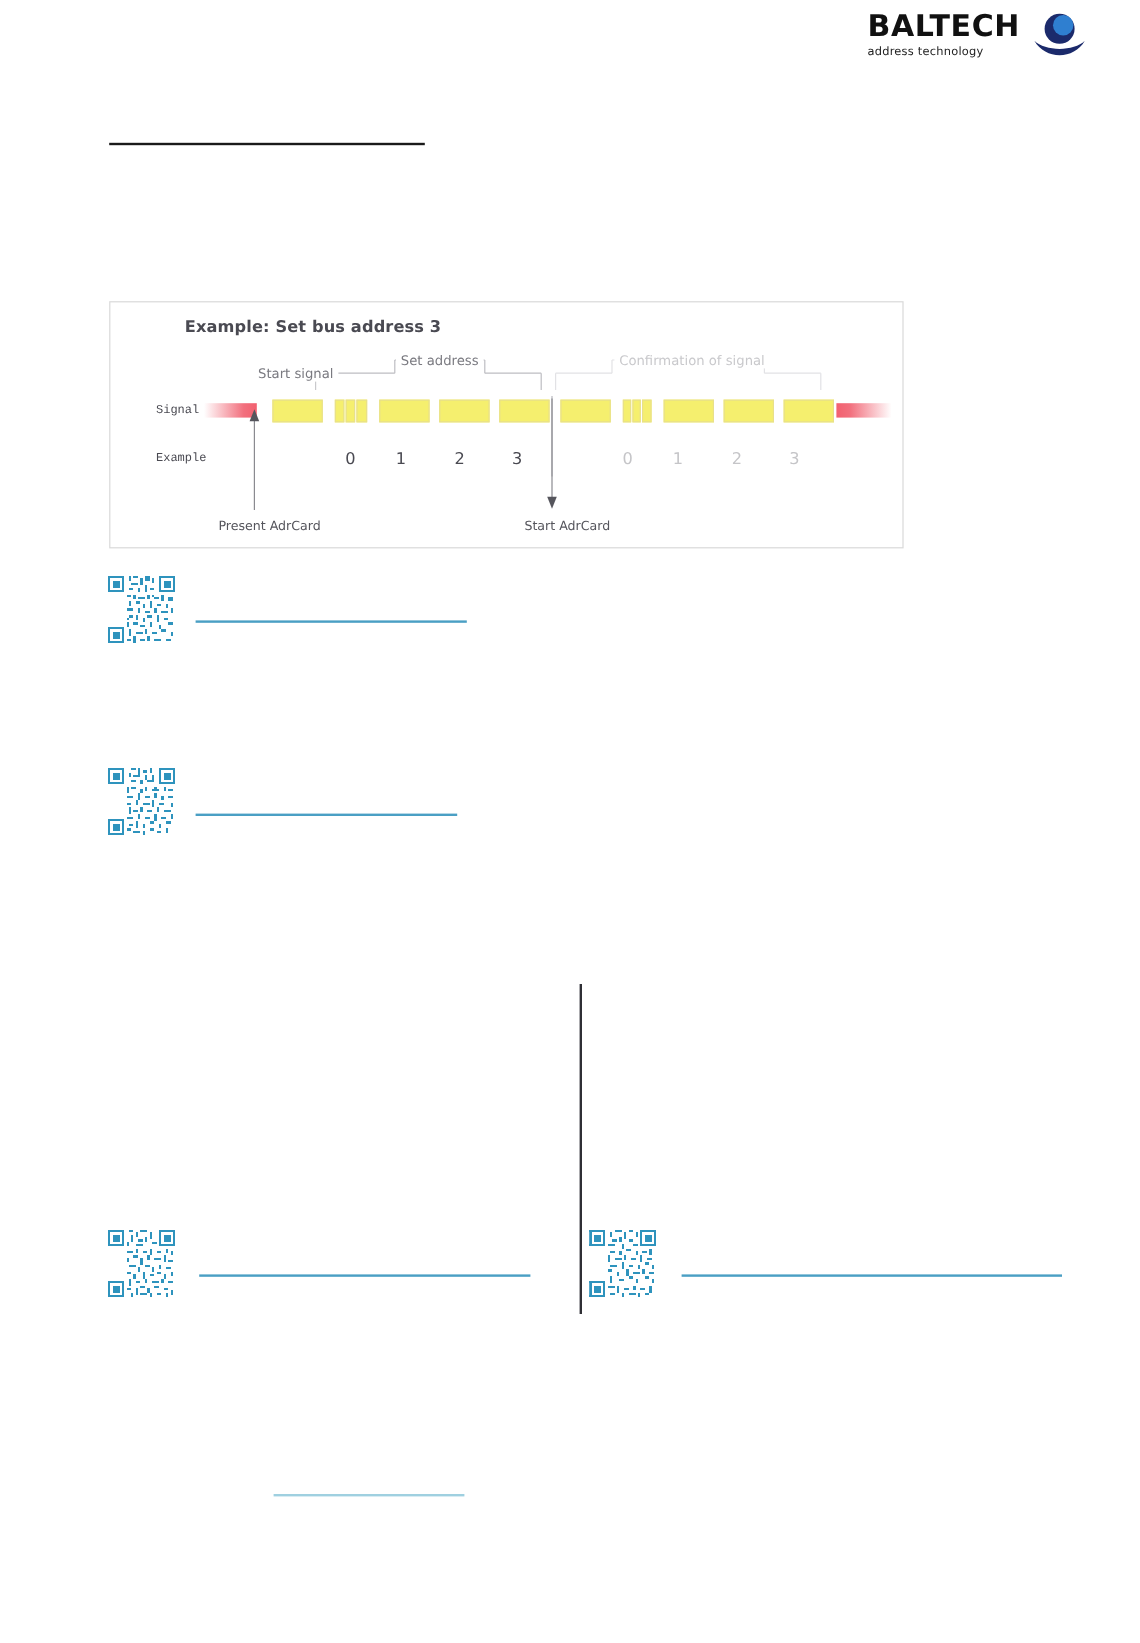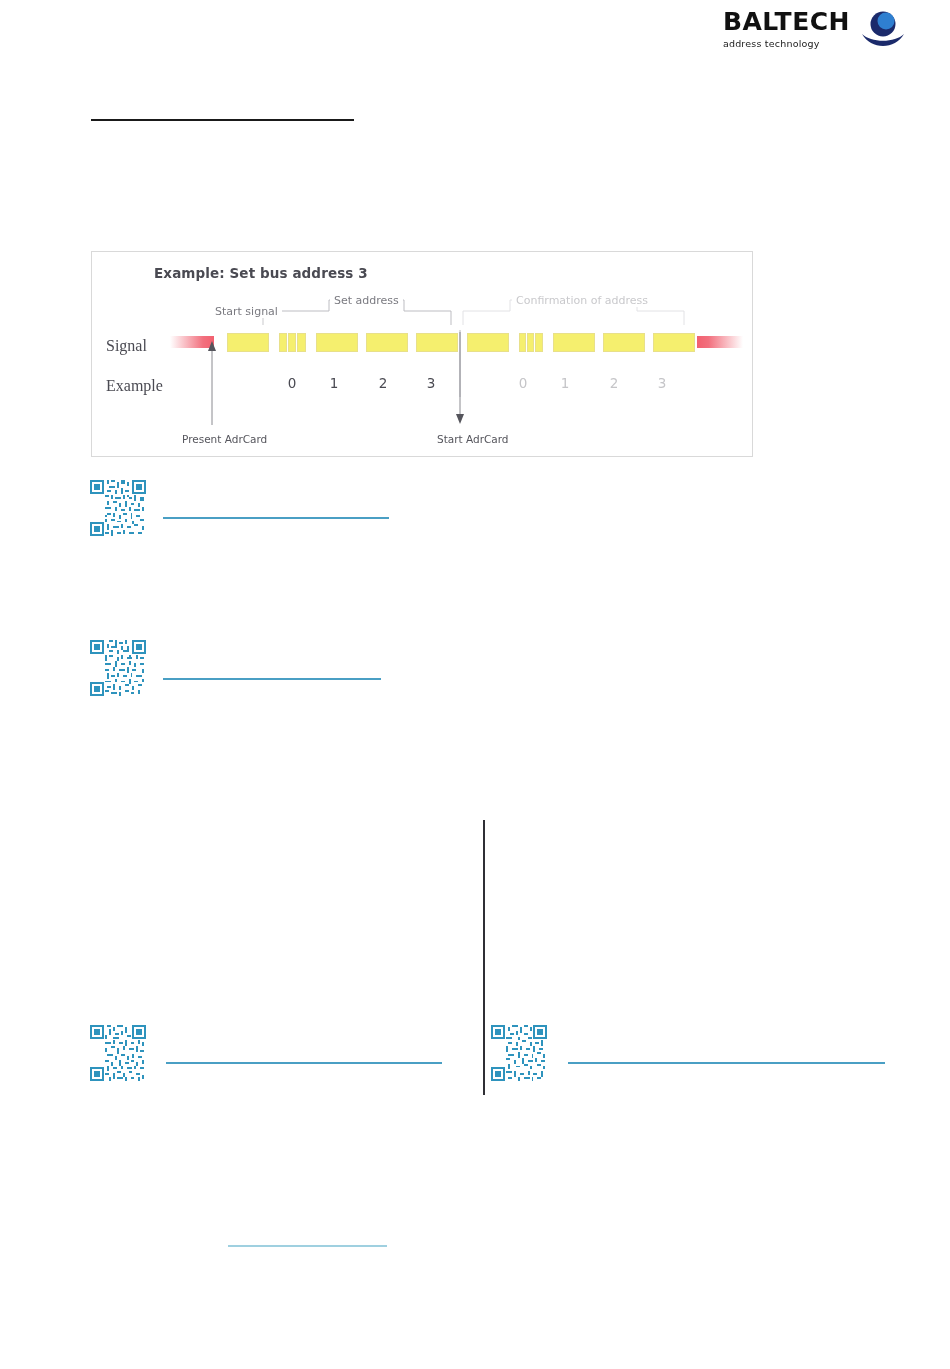--- a/index.html
+++ b/index.html
@@ -77,23 +77,24 @@
     margin-left: 48px;
   }
   .diagram {
     position: absolute;
     left: 0; top: 0;
     width: 662px; height: 206px;
   }
 
   .row-label {
     position: absolute;
-    font-family: Liberation Serif, serif;
-    font-size: 16px;
+    font-family: Liberation Mono, monospace;
+    font-size: 10px;
     color: #4a4a52;
+    margin-left: 24px;
   }
   .row-label.signal  { left: 14px;  top: 85px; }
   .row-label.address { left: 14px;  top: 125px; }
 
   
   .pulse {
     position: absolute;
     top: 81px;
     height: 19px;
     background: #f5ef6e;
@@ -243,21 +244,21 @@
 
       <path d="M120,173 L120,95" stroke="#8a8a90" stroke-width="1" fill="none"></path>
       <path d="M120,89 L116,99 L124,99 Z" fill="#55555c"></path>
 
       <path d="M368,80 L368,165" stroke="#8a8a90" stroke-width="1" fill="none"></path>
       <path d="M368,172 L364,162 L372,162 Z" fill="#55555c"></path>
     </svg>
 
     <div class="bracket-label" style="left:119px; top:53px;">Start signal</div>
     <div class="bracket-label" style="left:238px; top:42px;">Set address</div>
-    <div class="bracket-label faded" style="left:420px; top:42px;">Confirmation of address</div>
+    <div class="bracket-label faded" style="left:420px; top:42px;">Confirmation of signal</div>
 
     <div class="addr" style="left:192px;">0</div>
     <div class="addr" style="left:234px;">1</div>
     <div class="addr" style="left:283px;">2</div>
     <div class="addr" style="left:331px;">3</div>
 
     <div class="addr faded" style="left:423px;">0</div>
     <div class="addr faded" style="left:465px;">1</div>
     <div class="addr faded" style="left:514px;">2</div>
     <div class="addr faded" style="left:562px;">3</div>

